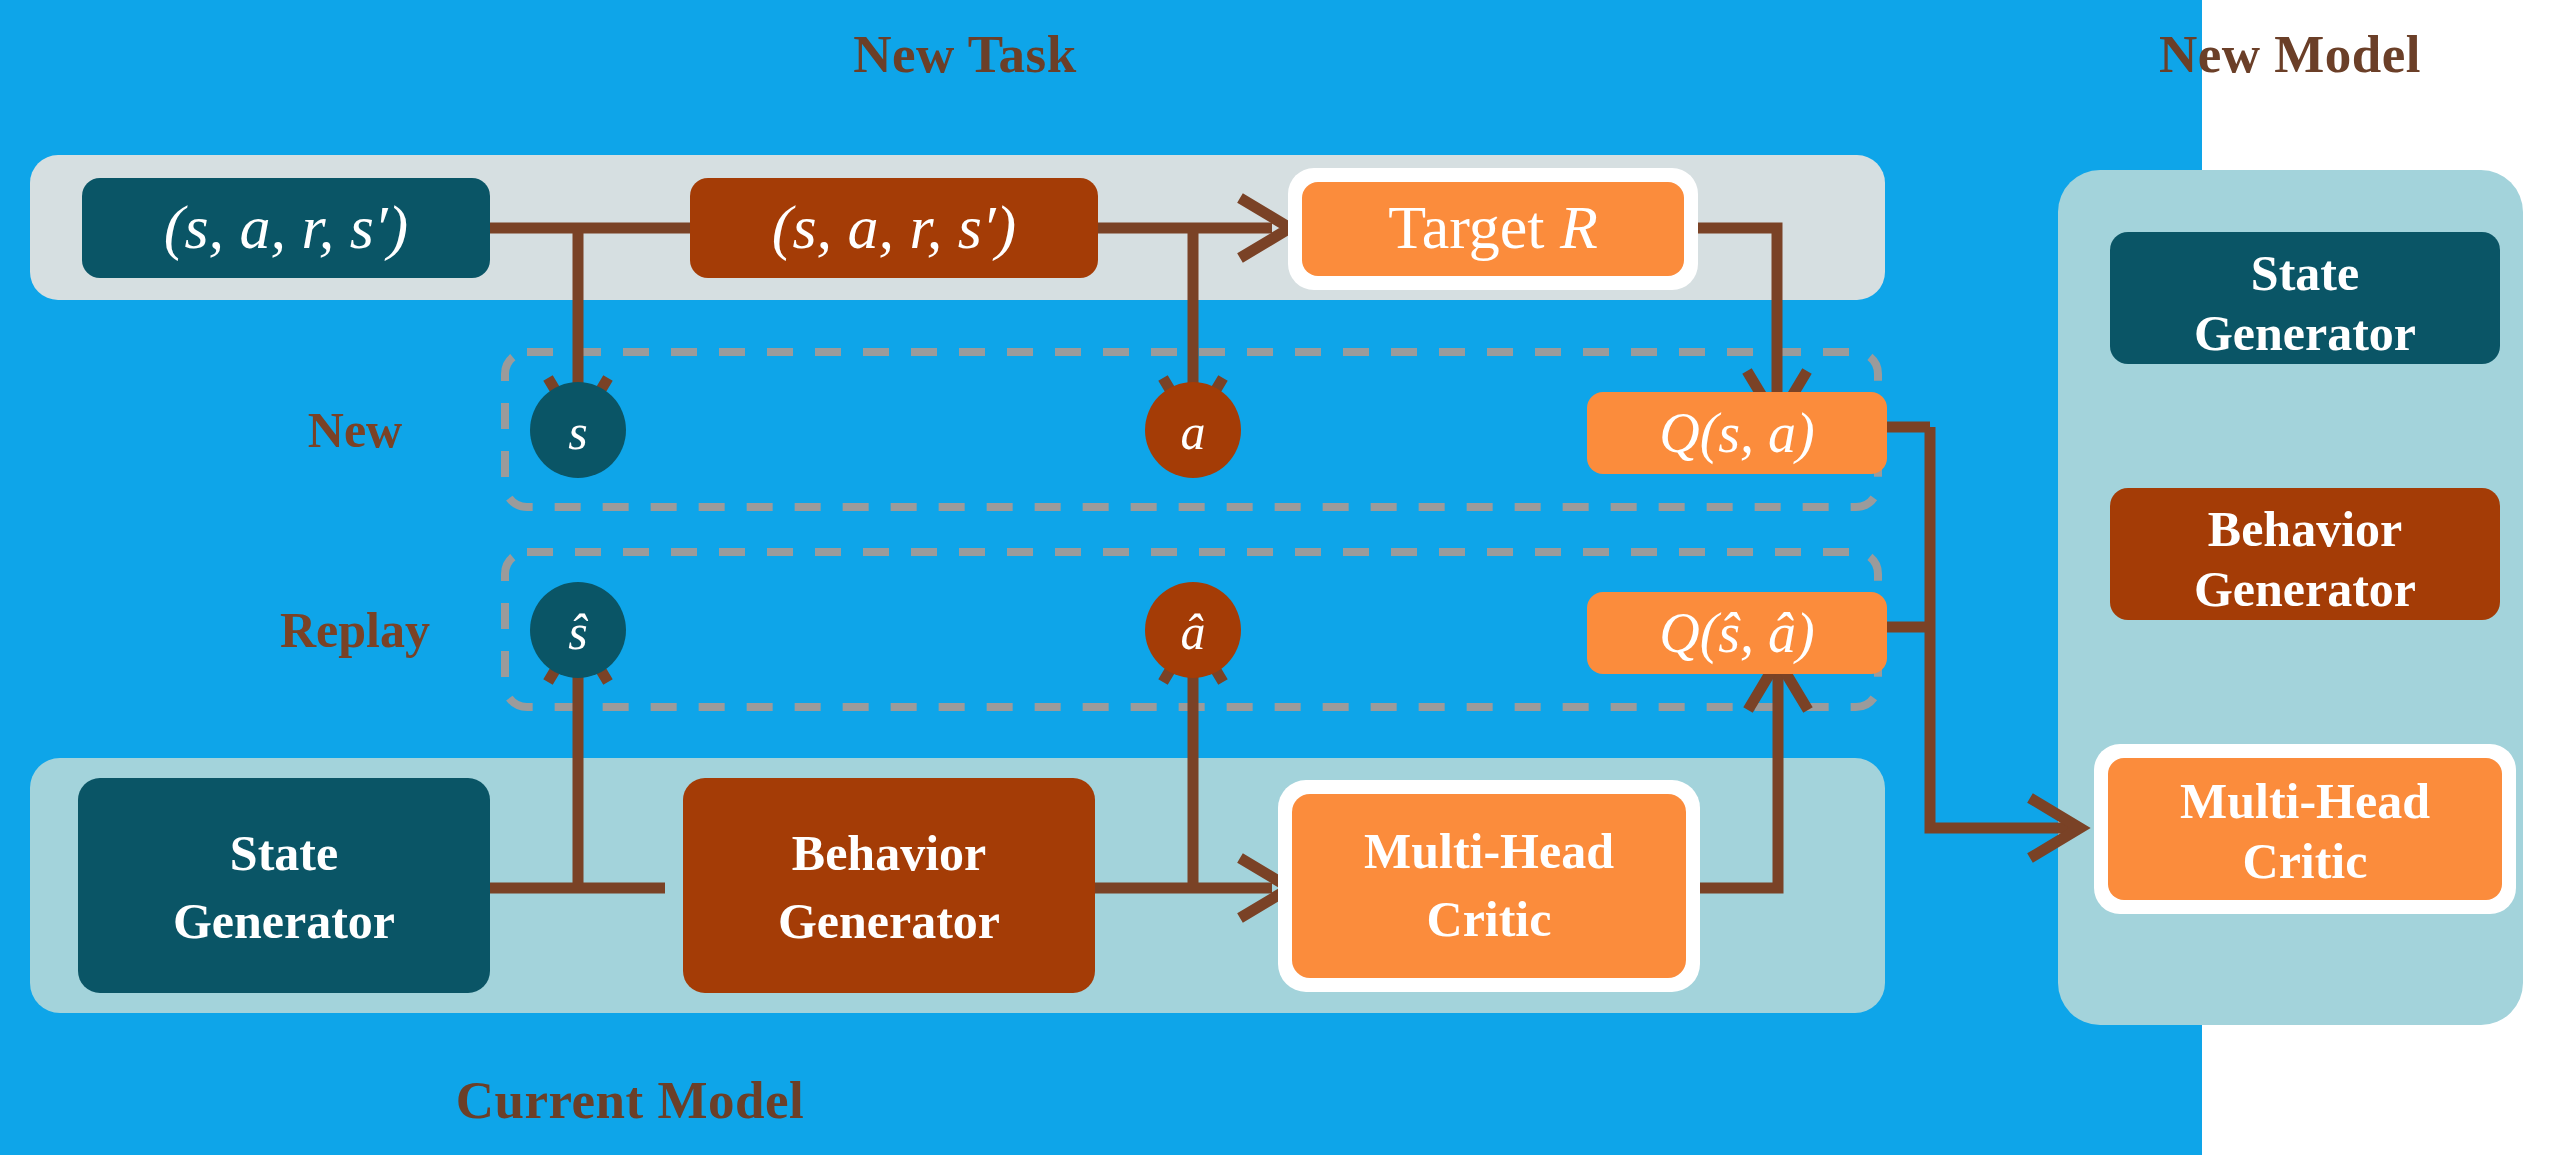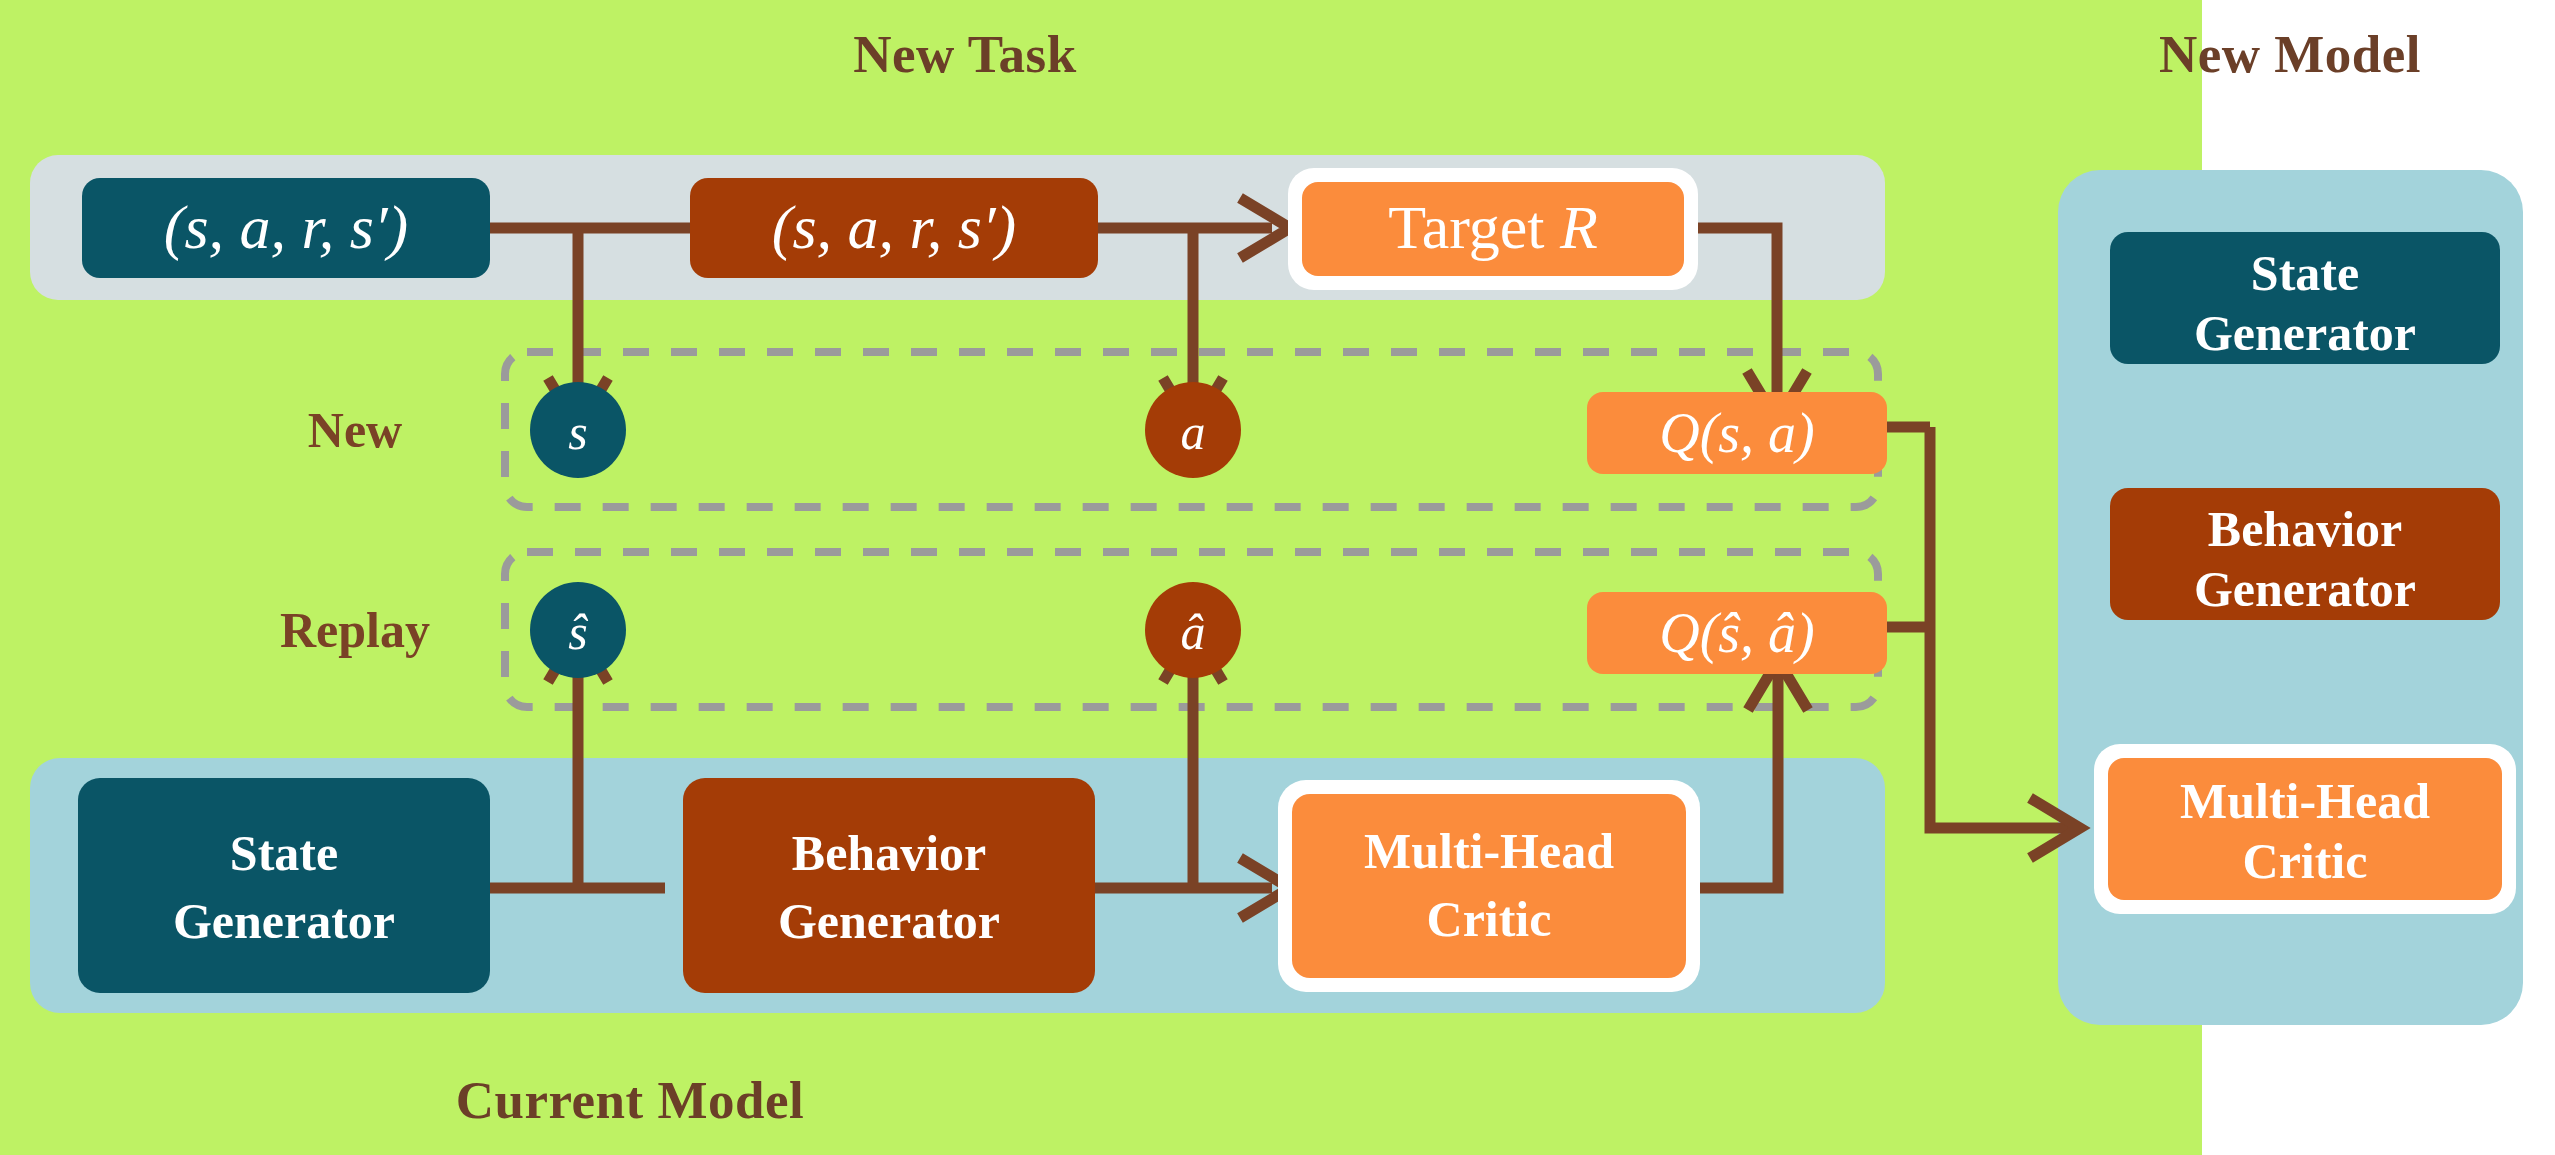--- a/index.html
+++ b/index.html
@@ -1,17 +1,17 @@
 <!DOCTYPE html>
 <html><head>
 <meta charset="utf-8">
 <style>
   html,body{margin:0;padding:0;background:#ffffff;}
   body{width:2555px;height:1155px;overflow:hidden;font-family:"Liberation Serif",serif;}
-  #stage{position:relative;width:2202px;height:1155px;background:#bef264;}
+  #stage{position:relative;width:2202px;height:1155px;background:#0ea5e9;}
   svg.diagram{position:absolute;left:0;top:0;width:2555px;height:1155px;}
 
   .panel-title{
     font-family:"Liberation Serif",serif;
     font-weight:bold;
     font-size:53px;
     fill:#6b3f28;
     text-anchor:middle;
     letter-spacing:0.5px;
   }

